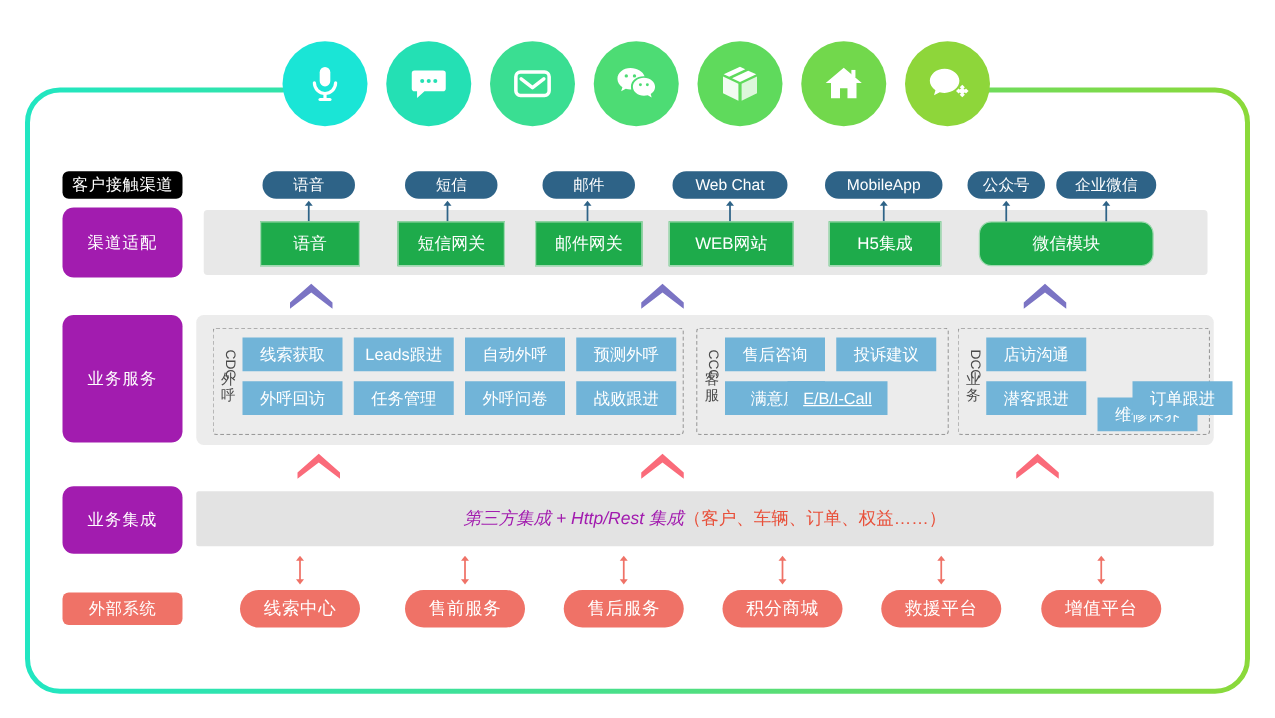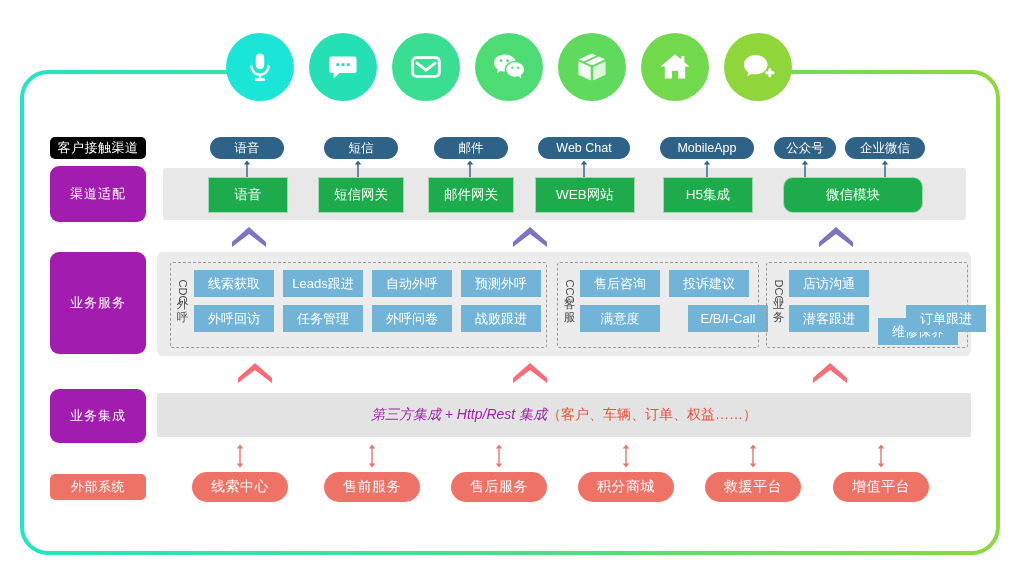--- a/index.html
+++ b/index.html
@@ -317,21 +317,21 @@
       <div class="sbox" style="left: 372px; top: 305px; width: 80px;">外呼问卷</div>
       <div class="sbox" style="left: 461px; top: 305px; width: 80px;">战败跟进</div>
       <div class="svc-group" style="left: 557px; top: 262px; width: 200px; height: 84px;"></div>
       <div class="svc-group-label" style="left: 562px; top: 268px; height: 72px;">
         <span class="rot">CCC</span>
         <span class="stk">客<br>服</span>
       </div>
       <div class="sbox" style="left: 580px; top: 270px; width: 80px;">售后咨询</div>
       <div class="sbox" style="left: 669px; top: 270px; width: 80px;">投诉建议</div>
       <div class="sbox" style="left: 580px; top: 305px; width: 80px;">满意度</div>
-      <div class="sbox" style="left: 688px; top: 305px; width: 80px;">E/B/I-Call</div>
+      <div class="sbox" style="left: 630px; top: 305px; width: 80px; text-decoration: underline;">E/B/I-Call</div>
       <div class="svc-group" style="left: 766px; top: 262px; width: 200px; height: 84px;"></div>
       <div class="svc-group-label" style="left: 771px; top: 268px; height: 72px;">
         <span class="rot">DCC</span>
         <span class="stk">业<br>务</span>
       </div>
       <div class="sbox" style="left: 789px; top: 270px; width: 80px;">店访沟通</div>
       <div class="sbox" style="left: 878px; top: 270px; width: 80px; margin-top: 48px;">维修保养</div>
       <div class="sbox" style="left: 789px; top: 305px; width: 80px;">潜客跟进</div>
       <div class="sbox" style="left: 878px; top: 305px; width: 80px; margin-left: 28px;">订单跟进</div>
     </div>

